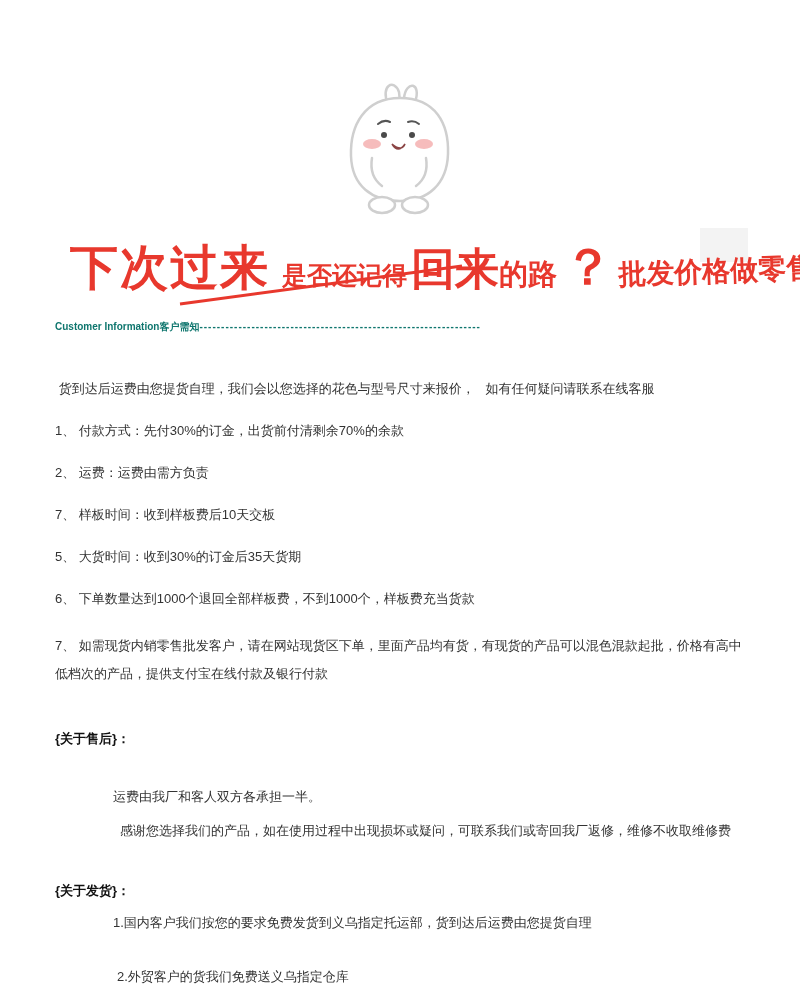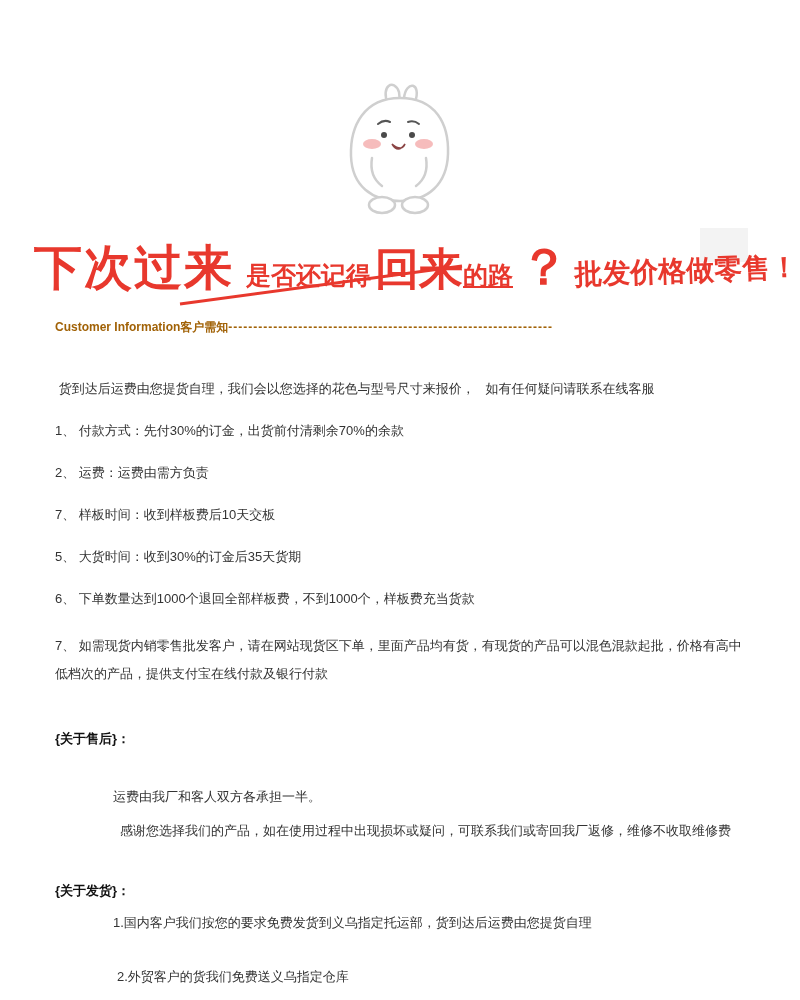--- a/index.html
+++ b/index.html
@@ -5,36 +5,36 @@
   * { box-sizing: border-box; }
   html, body { margin: 0; padding: 0; background: #ffffff; }
   body { font-family: "Liberation Sans", "DejaVu Sans", sans-serif; color: #333333; }
   .page { position: relative; width: 800px; height: 1000px; background: #ffffff; overflow: hidden; }
 
   
   .bunny-wrap { display: flex; justify-content: center; padding-top: 80px; }
   .bunny-wrap svg { display: block; }
 
   
-  .banner { position: relative; margin-top: 16px; padding-left: 34px; height: 80px;
+  .banner { position: relative; margin-top: 16px; padding-left: 70px; height: 80px;
             display: flex; align-items: baseline; white-space: nowrap; text-align: center; }
   .banner span { display: inline-block; font-weight: bold; }
   .b1 { font-size: 48px; letter-spacing: 2px; }
   .b2 { font-size: 25px; margin-left: 12px; }
   .b3 { font-size: 44px; margin-left: 4px; }
-  .b4 { font-size: 25px; text-decoration: underline; }
+  .b4 { font-size: 29px; }
   .b5 { font-size: 50px; margin-left: 6px; }
   .b6 { font-size: 28px; margin-left: 6px; transform: rotate(-2deg); transform-origin: left bottom; }
   .banner-underline { position: absolute; left: 0; top: 0; width: 800px; height: 80px; pointer-events: none; }
   .gray-box { position: absolute; left: 700px; top: -6px; width: 48px; height: 34px; background: #f3f3f3; }
 
   
   .content { padding: 0 55px; font-size: 13px; line-height: 18px; }
   .line { white-space: pre-wrap; }
-  .heading { margin-top: 4px; font-size: 12px; font-weight: bold; color: #a16207; white-space: nowrap; overflow: hidden; }
+  .heading { margin-top: 4px; font-size: 10px; font-weight: bold; color: #0f766e; white-space: nowrap; overflow: hidden; }
   .heading .dashes { font-weight: bold; letter-spacing: 1px; }
   .intro { margin-top: 44px; }
   .order-title { margin-top: 38px; }
   .order-item { margin-top: 24px; line-height: 18px; }
   .order-item7 { line-height: 28px; }
   .section-title { margin-top: 42px; font-weight: bold; color: #111111; }
   .indent-a { padding-left: 65px; margin-top: 16px; }
   .indent-b { padding-left: 58px; margin-top: 40px; }
   .indent-c { padding-left: 58px; margin-top: 14px; }
   .indent-d { padding-left: 62px; margin-top: 36px; }

